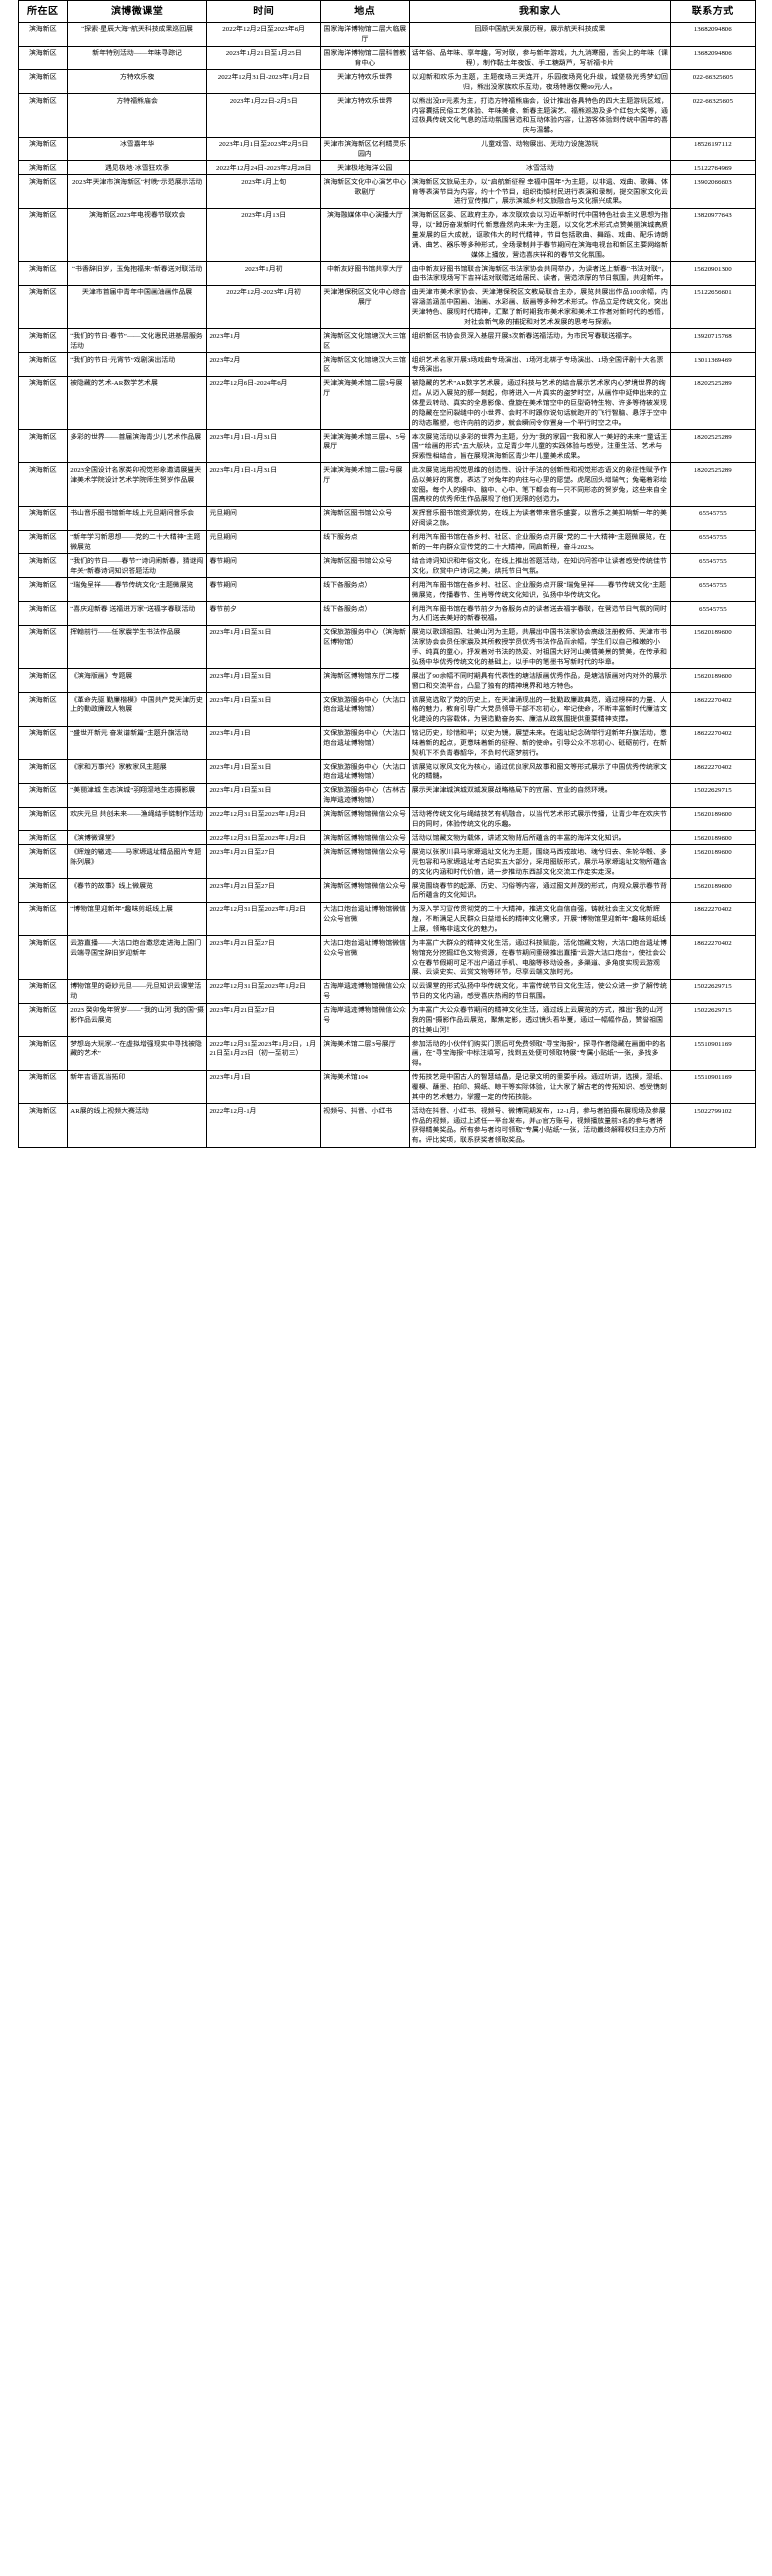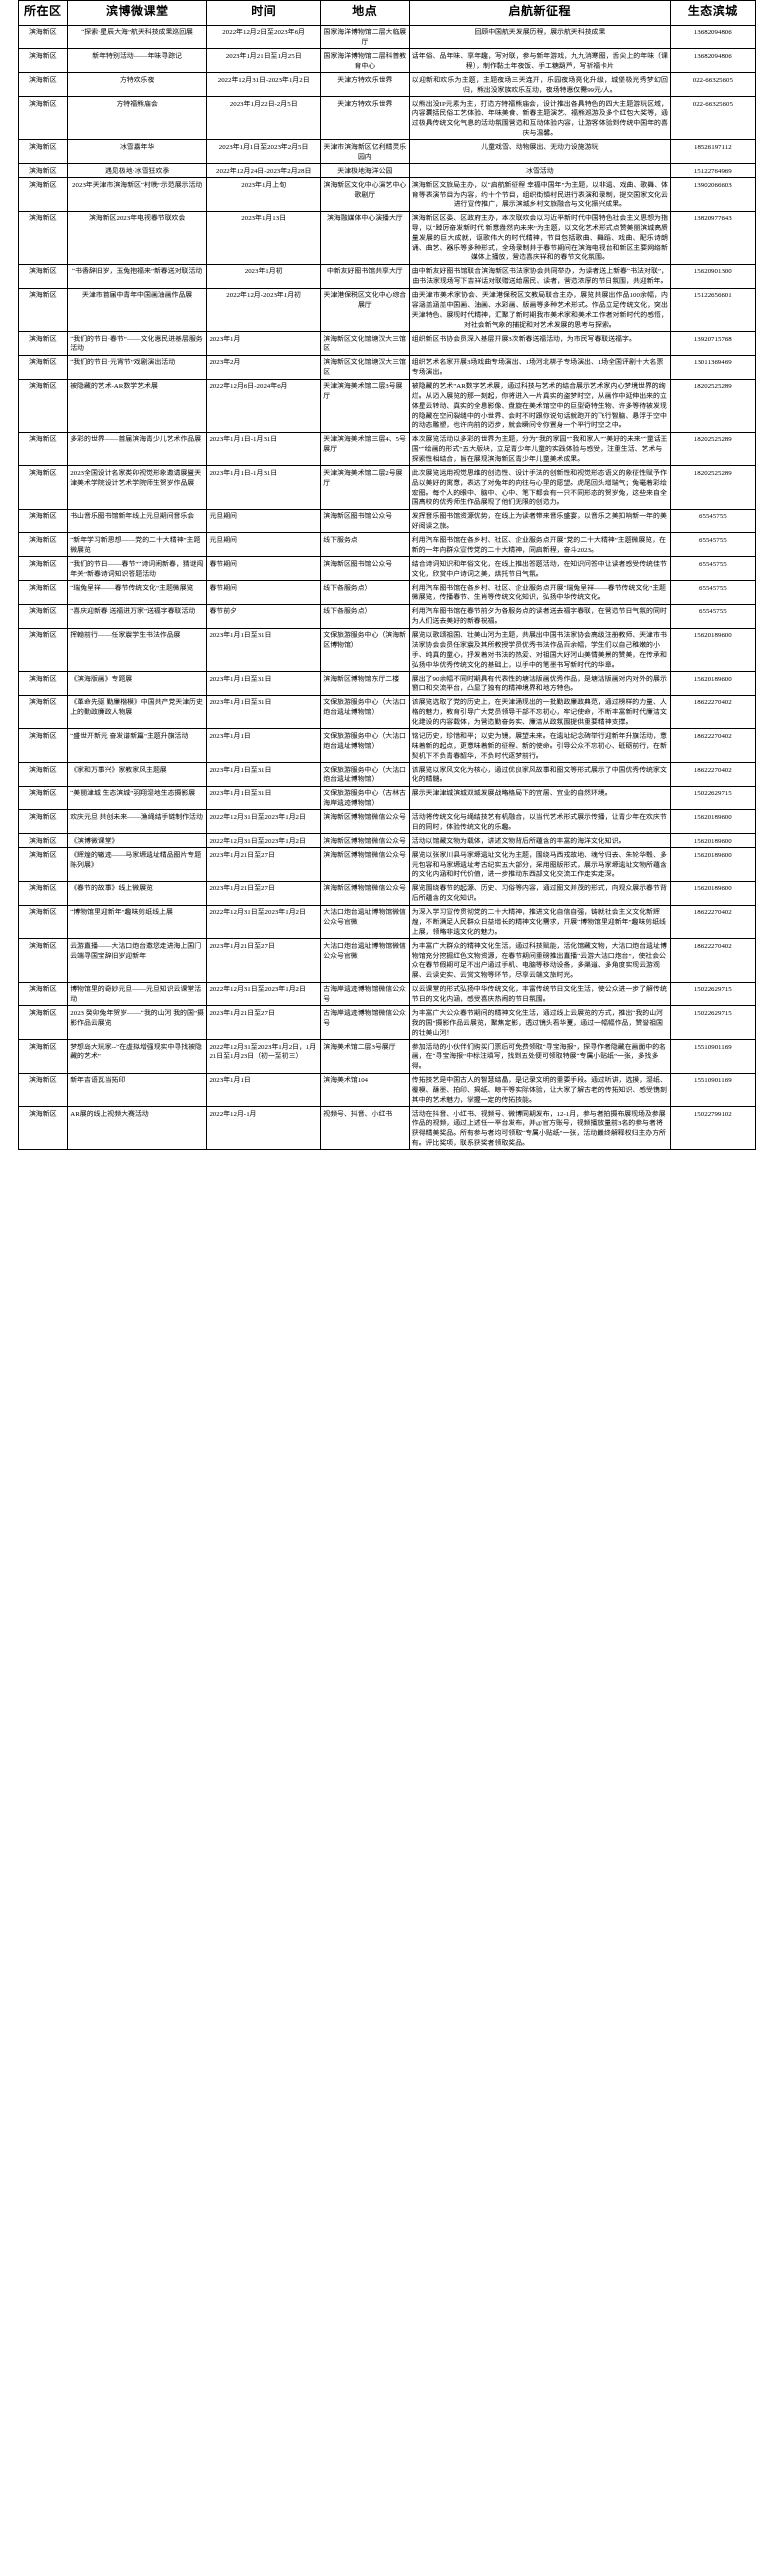--- a/index.html
+++ b/index.html
@@ -42,24 +42,24 @@
     font-size: 6.9px;
     line-height: 1.42;
     word-break: break-all;
     overflow-wrap: anywhere;
   }
   table.sched thead th {
     border: 1.1px solid #000000;
     text-align: center;
     vertical-align: middle;
     font-weight: bold;
-    font-size: 12px;
+    font-size: 10px;
     letter-spacing: 0.5px;
     padding: 3.3px 2.2px;
-    font-family: Liberation Mono, monospace;
+    font-family: Liberation Serif, serif;
   }
   table.sched tbody tr td {
     border-top: 1.1px solid #000000;
     border-bottom: 1.1px solid #000000;
     border-left: 0.5px solid #000000;
     border-right: 0.5px solid #000000;
   }
   
   col.c-district { width: 47px; }
   col.c-name     { width: 132px; }
@@ -103,22 +103,22 @@
       <col class="c-place">
       <col class="c-content">
       <col class="c-contact">
     </colgroup>
     <thead>
       <tr>
         <th>所在区</th>
         <th>滨博微课堂</th>
         <th>时间</th>
         <th>地点</th>
-        <th>启航新征程</th>
-        <th>生态滨城</th>
+        <th>我和家人</th>
+        <th>联系方式</th>
       </tr>
     </thead>
     <tbody id="table-body">
         <tr class="justify">
           <td class="district">滨海新区</td>
           <td class="name">“探索·星辰大海”航天科技成果巡回展</td>
           <td class="time">2022年12月2日至2023年6月</td>
           <td class="place">国家海洋博物馆二层大临展厅</td>
           <td class="content">回顾中国航天发展历程，展示航天科技成果</td>
           <td class="contact">13682094806</td>

